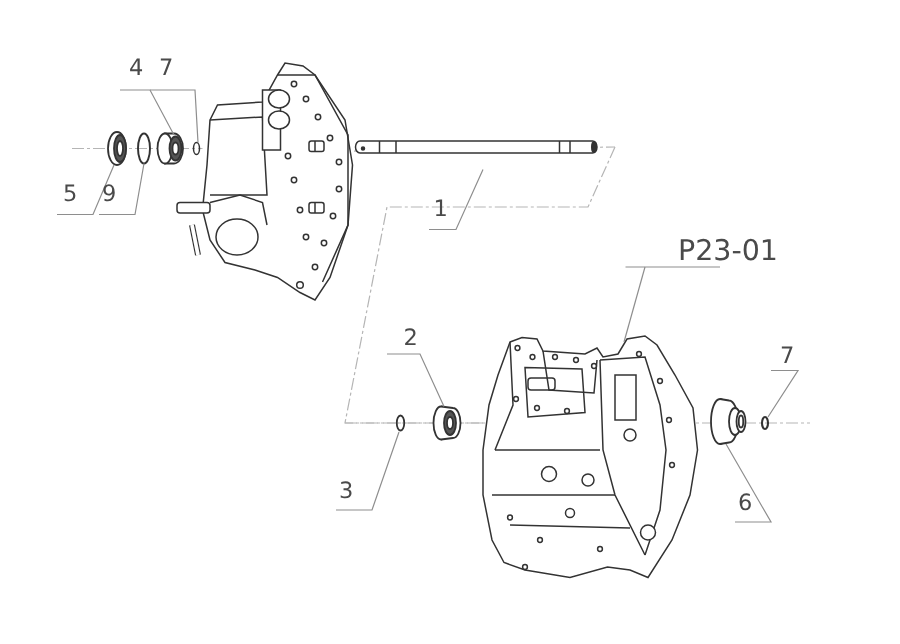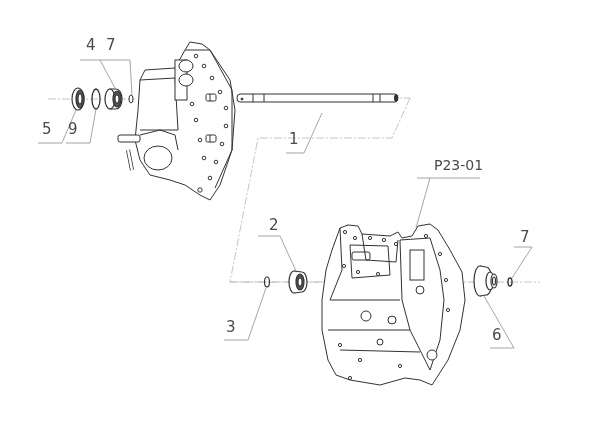--- a/index.html
+++ b/index.html
@@ -1,20 +1,20 @@
 <!DOCTYPE html>
 <html><head>
 <meta charset="utf-8">
 <style>
   html, body { margin: 0; padding: 0; background: #ffffff; }
   body { width: 600px; height: 429px; overflow: hidden; position: relative; font-family: "Liberation Sans", sans-serif; }
   .canvas { position: absolute; left: 0; top: 0; width: 600px; height: 429px; }
   svg { position: absolute; left: 0; top: 0; }
   .lbl { position: absolute; font-family: "DejaVu Sans", sans-serif; font-size: 15px; color: #4a4a4a; line-height: 1; letter-spacing: 0; }
-  .lbl-code { font-size: 14px; }
+  .lbl-code { font-size: 19px; margin-left: 18px; }
 </style>
 </head>
 <body>
 
 <div class="canvas">
   <svg width="600" height="429" viewBox="0 0 600 429">
 
     <g stroke="#b5b5b5" stroke-width="0.8" fill="none" stroke-dasharray="8 2 2 2">
       <line x1="48" y1="99" x2="135" y2="99"></line>
       <line x1="222" y1="101" x2="410" y2="98"></line>

